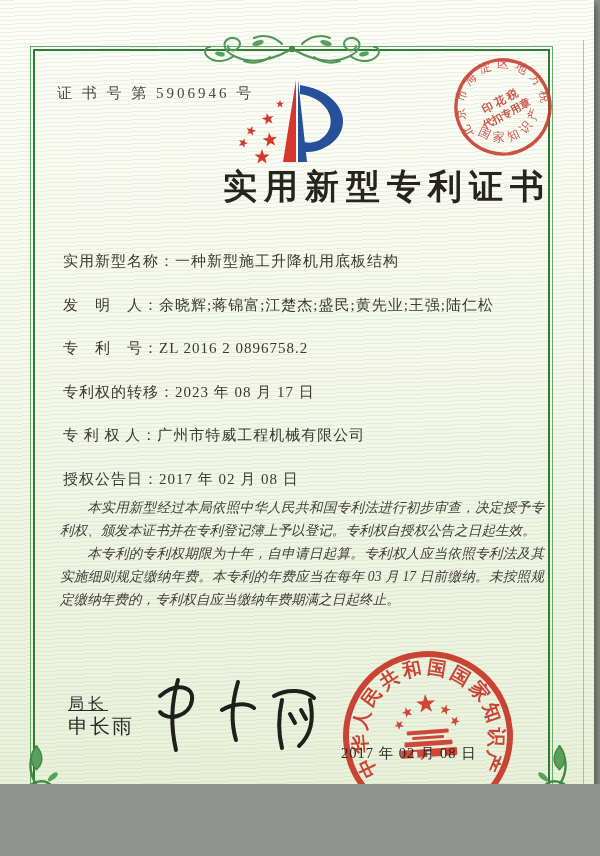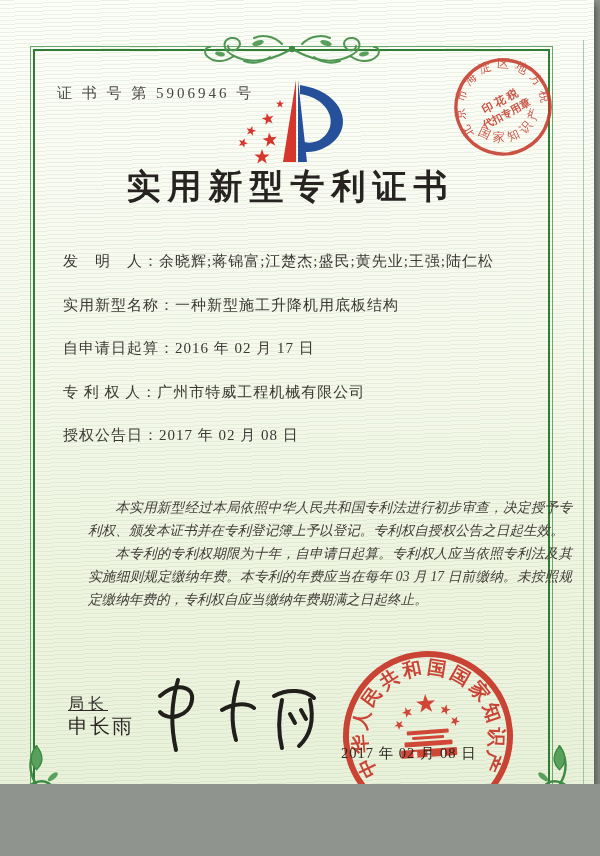--- a/index.html
+++ b/index.html
@@ -14,29 +14,29 @@
       repeating-linear-gradient(178deg, rgba(138,184,128,0.16) 0px, rgba(138,184,128,0.16) 1px, rgba(0,0,0,0) 1px, rgba(0,0,0,0) 4px),
       linear-gradient(180deg,#fdfdf8 0%,#f8faf0 30%,#eff4e1 68%,#e8f0d8 100%);
     box-shadow:3px 4px 7px rgba(40,45,40,.55);}
   .frame{position:absolute;left:30px;top:46px;width:521px;height:776px;
          border:1px solid #6aa56c;}
   .frame::before{content:"";position:absolute;inset:2px;border:2px solid var(--frame_green);}
   .edge-line{position:absolute;top:40px;bottom:6px;left:583px;width:1px;background:rgba(80,140,85,.45);}
 
   .cert-number{position:absolute;left:57px;top:84px;font-size:15px;letter-spacing:3px;color:#4a4741;}
   .logo{position:absolute;left:233px;top:76px;width:134px;height:88px;}
-  .title{position:absolute;left:30px;top:164px;width:521px;text-align:center;
+  .title{position:absolute;left:30px;top:164px;width:521px;text-align:right;
          font-size:34px;font-weight:bold;letter-spacing:7px;color:#262320;}
 
   .fields{position:absolute;left:63px;top:252px;width:460px;font-size:15px;}
   .field-row{height:43.5px;letter-spacing:1px;white-space:nowrap;color:#3b3833;}
   .field-row .lab::after{content:"：";}
 
   .body-text{position:absolute;left:60px;top:496px;width:484px;font-size:13.6px;
-             line-height:23px;text-align:justify;font-style:italic;color:#403c36;margin-left:28px;}
+             line-height:23px;text-align:justify;font-style:italic;color:#403c36;}
   .body-text p{margin:0;text-indent:2em;}
 
   .sig-title{position:absolute;left:68px;top:694px;font-size:16px;letter-spacing:4px;text-decoration:underline;}
   .sig-name{position:absolute;left:68px;top:713px;font-size:20px;letter-spacing:2px;}
   .signature{position:absolute;left:142px;top:666px;width:190px;height:100px;}
 
   .seal{position:absolute;left:340px;top:648px;width:176px;height:176px;
         transform:rotate(-4deg);opacity:.93;}
   .seal-date{position:absolute;left:341px;top:744px;width:180px;font-size:14.5px;
              letter-spacing:1px;color:#2b2722;z-index:5;}
@@ -117,23 +117,24 @@
         <use href="#star" transform="translate(18,55) scale(0.52) rotate(14)"></use>
         <use href="#star" transform="translate(37,64) scale(0.76) rotate(-8)"></use>
         <use href="#star" transform="translate(10,67) scale(0.5) rotate(20)"></use>
         <use href="#star" transform="translate(29,81) scale(0.8)"></use>
       </g>
     </svg>
 
     <div class="title">实用新型专利证书</div>
 
     <div class="fields">
+      <div class="field-row"><span class="lab">实用新型名称</span><span>一种新型施工升降机用底板结构</span></div>
       <div class="field-row"><span class="lab">发　明　人</span><span>余晓辉;蒋锦富;江楚杰;盛民;黄先业;王强;陆仁松</span></div>
-      <div class="field-row"><span class="lab">实用新型名称</span><span>一种新型施工升降机用底板结构</span></div>
-      <div class="field-row"><span class="lab">自申请日起算</span><span>2016 年 02 月 17 日</span></div>
+      <div class="field-row"><span class="lab">专　利　号</span><span>ZL 2016 2 0896758.2</span></div>
+      <div class="field-row"><span class="lab">专利权的转移</span><span>2023 年 08 月 17 日</span></div>
       <div class="field-row"><span class="lab">专 利 权 人</span><span>广州市特威工程机械有限公司</span></div>
       <div class="field-row"><span class="lab">授权公告日</span><span>2017 年 02 月 08 日</span></div>
     </div>
 
     <div class="body-text">
       <p>本实用新型经过本局依照中华人民共和国专利法进行初步审查，决定授予专利权、颁发本证书并在专利登记簿上予以登记。专利权自授权公告之日起生效。</p>
       <p>本专利的专利权期限为十年，自申请日起算。专利权人应当依照专利法及其实施细则规定缴纳年费。本专利的年费应当在每年 03 月 17 日前缴纳。未按照规定缴纳年费的，专利权自应当缴纳年费期满之日起终止。</p>
     </div>
 
     <div class="sig-title">局长</div>

